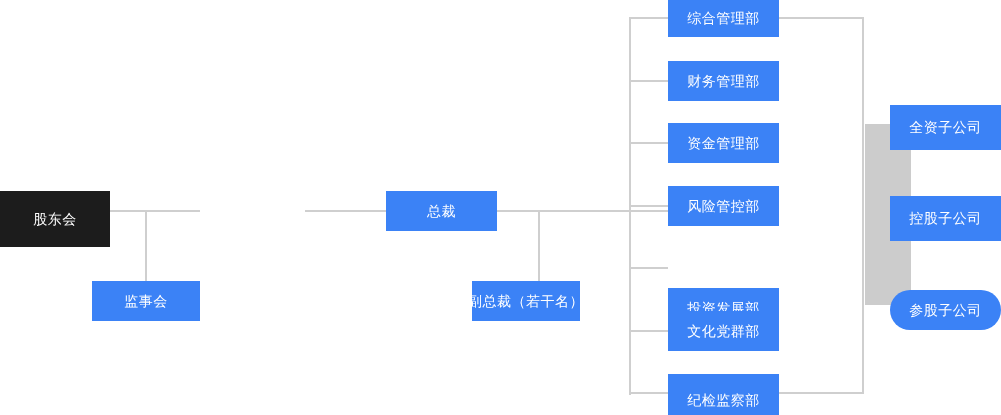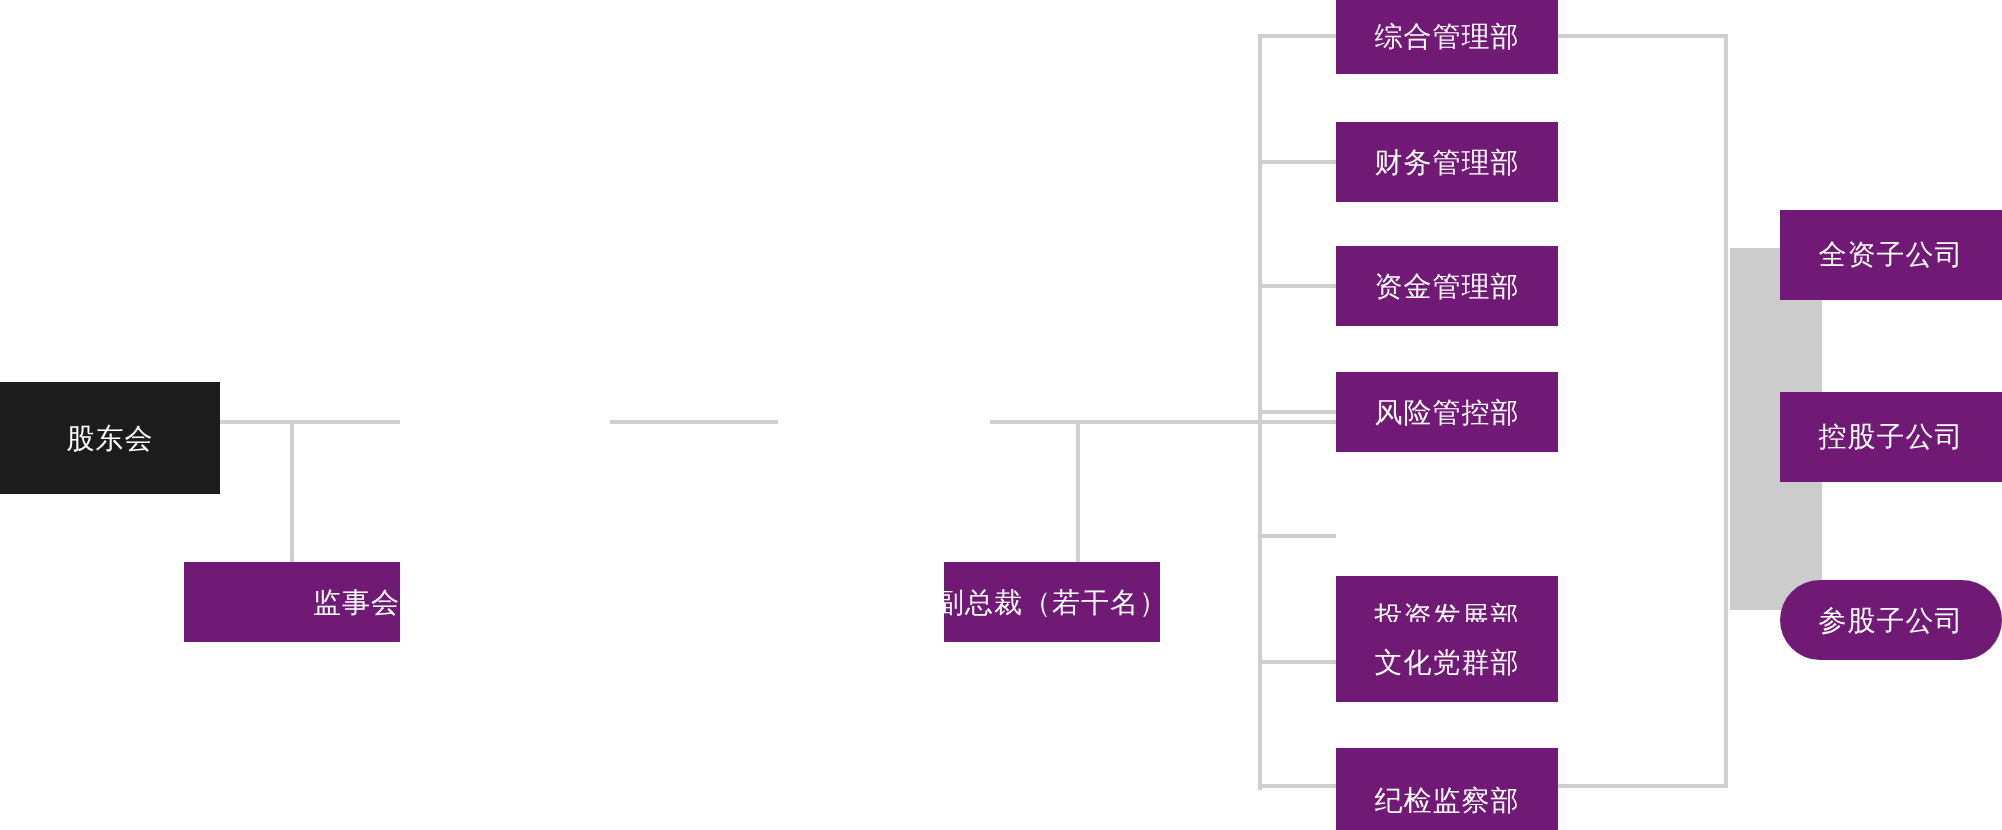--- a/index.html
+++ b/index.html
@@ -24,21 +24,21 @@
     align-items: center;
     justify-content: center;
     color: #ffffff;
     font-size: 14px;
     letter-spacing: 0.5px;
     line-height: 1.2;
     text-align: center;
     white-space: nowrap;
     z-index: 3;
   }
-  .node.gray   { background: #701a75; }
+  .node.gray   { background: #3b82f6; }
   .node.dark   { background: #1c1c1c; }
 
   .edge {
     position: absolute;
     background: #cfcfcf;
     z-index: 1;
   }
   .edge.h { height: 2px; }
   .edge.v { width: 2px; }
 
@@ -74,25 +74,28 @@
   <div class="edge h" style="left:779px; top:17px; width:85px;"></div>
   <div class="edge h" style="left:779px; top:392px; width:85px;"></div>
   <div class="edge v" style="left:862px; top:17px; height:377px;"></div>
 
   <div class="band" style="left:865px; top:124px; height:181px; width:46px;"></div>
 
   <div class="node dark" style="left:0px; top:191px; width:110px; height:56px;">
     <span>股东会</span>
   </div>
 
-  <div class="node gray" style="left:92px; top:281px; width:108px; height:40px;justify-content:flex-end;">
+  <div class="node gray" style="left:92px; top:281px; width:108px; height:40px;">
     <span>监事会</span>
   </div>
 
 
+  <div class="node gray" style="left:386px; top:191px; width:111px; height:40px;">
+    <span>总裁</span>
+  </div>
 
   <div class="node gray" style="left:472px; top:281px; width:108px; height:40px;">
     <span>副总裁（若干名）</span>
   </div>
 
   <div class="node gray" style="left:668px; top:0px; width:111px; height:37px;">
     <span>综合管理部</span>
   </div>
   <div class="node gray" style="left:668px; top:61px; width:111px; height:40px;">
     <span>财务管理部</span>

